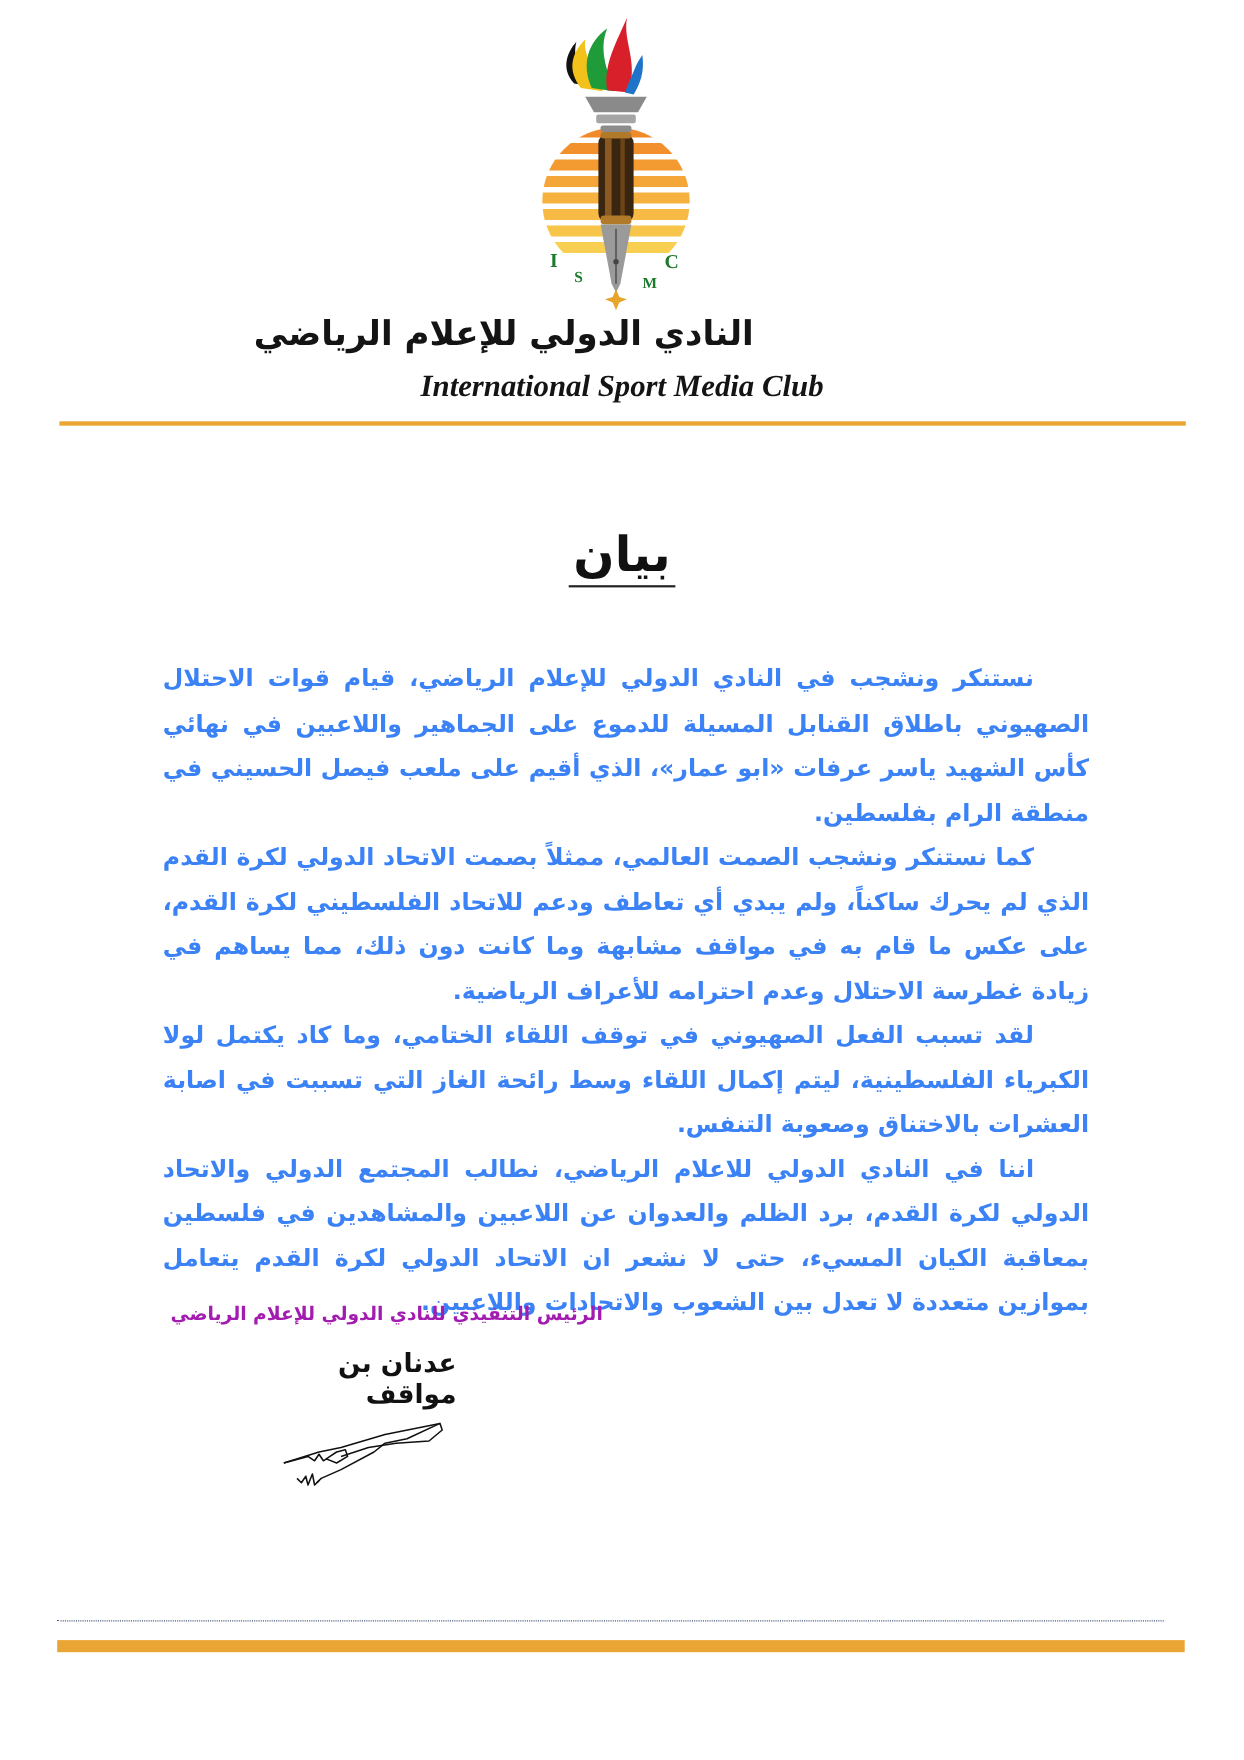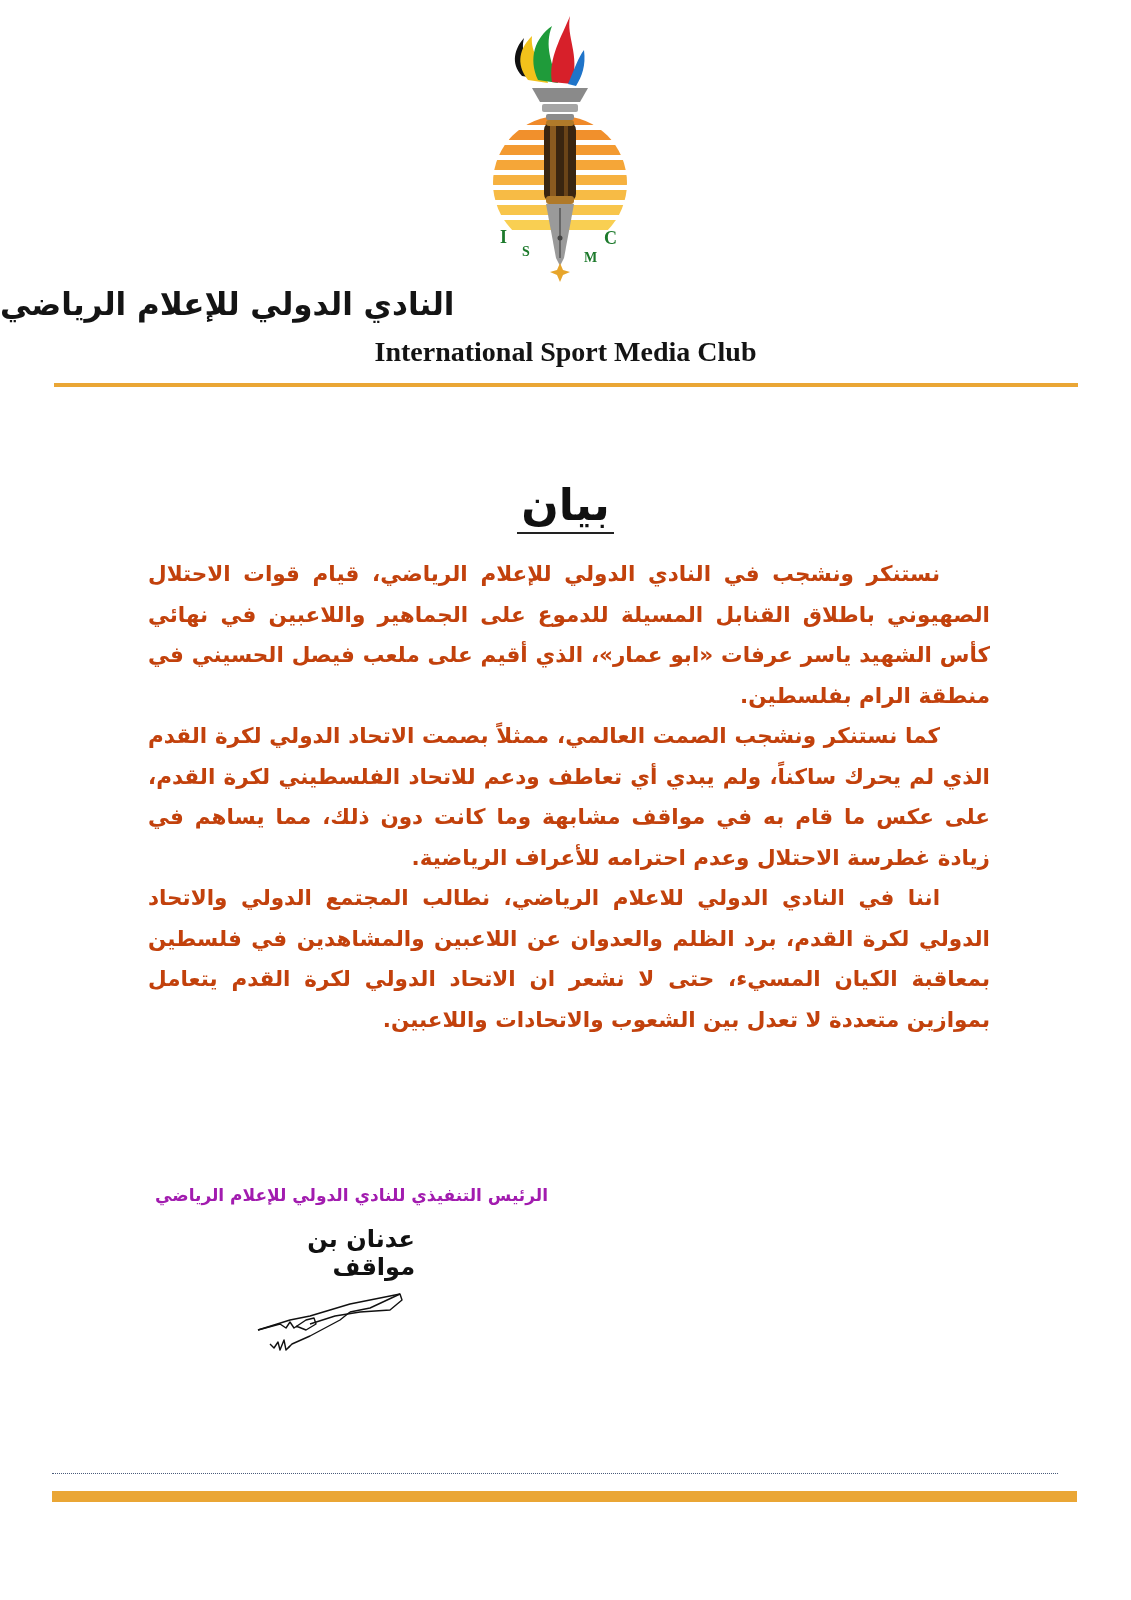--- a/index.html
+++ b/index.html
@@ -1,30 +1,30 @@
 <!DOCTYPE html>
 <html><head>
   <meta charset="utf-8">
   <style>
     html, body { margin: 0; padding: 0; background: #ffffff; }
     body { width: 1131px; height: 1600px; position: relative; overflow: hidden;
            font-family: "DejaVu Sans", sans-serif; color: #111; }
     .logo { position: absolute; left: 480px; top: 8px; width: 160px; height: 275px; }
-    .title-ar { position: absolute; left: 0; width: 916px; top: 286px; text-align: left;
+    .title-ar { position: absolute; left: 0; width: 916px; top: 286px; text-align: center;
                 direction: rtl; font-family: "DejaVu Sans", sans-serif; font-weight: bold;
                 font-size: 31px; letter-spacing: 0px; color: #141414; }
     .title-en { position: absolute; left: 0; width: 1131px; top: 336px; text-align: center;
-                font-family: "Liberation Serif", serif; font-weight: bold; font-size: 28px; color: #141414; }
+                font-family: "Liberation Serif", serif; font-weight: bold; font-size: 28px; color: #141414; font-style: italic; }
     .rule-top { position: absolute; left: 54px; top: 383px; width: 1024px; height: 4px; background: #eaa635; }
     .heading { position: absolute; left: 0; width: 1131px; top: 478px; text-align: center; }
     .heading span { display: inline-block; direction: rtl; font-family: "DejaVu Sans", sans-serif; font-weight: bold;
                     font-size: 44px; letter-spacing: 10px; border-bottom: 2px solid #222; padding: 0 4px 0 4px; line-height: 54px; }
-    .body-text { position: absolute; left: 148px; width: 842px; top: 554px; direction: rtl;
+    .body-text { position: absolute; left: 148px; width: 842px; top: 598px; direction: rtl;
                  text-align: justify; font-family: "DejaVu Sans", sans-serif; font-weight: bold;
-                 font-size: 21.5px; line-height: 40.5px; color: #c2410c; }
+                 font-size: 21.5px; line-height: 40.5px; color: #3b82f6; }
     .body-text p { margin: 0; text-indent: 50px; }
     .sig-title { position: absolute; left: 148px; width: 400px; top: 1185px; direction: rtl; text-align: right;
                  font-family: "DejaVu Sans", sans-serif; font-weight: bold; font-size: 17px; color: #a21caf; }
     .sig-name { position: absolute; left: 250px; width: 165px; top: 1225px; direction: rtl; text-align: right;
                 font-family: "DejaVu Sans", sans-serif; font-weight: bold; font-size: 24px; color: #111; }
     .signature { position: absolute; left: 250px; top: 1290px; width: 165px; height: 75px; }
     .rule-dotted { position: absolute; left: 52px; top: 1473px; width: 1006px; height: 0;
                    border-top: 1.5px dotted #4a5b7a; }
     .rule-bottom { position: absolute; left: 52px; top: 1491px; width: 1025px; height: 11px; background: #eaa635; }
   </style>
@@ -83,20 +83,21 @@
 <div class="title-en">International Sport Media Club</div>
 <div class="rule-top"></div>
 
 <div class="heading">
   <span>بيان</span>
 </div>
 
 <div class="body-text">
   <p>نستنكر ونشجب في النادي الدولي للإعلام الرياضي، قيام قوات الاحتلال الصهيوني باطلاق القنابل المسيلة للدموع على الجماهير واللاعبين في نهائي كأس الشهيد ياسر عرفات «ابو عمار»، الذي أقيم على ملعب فيصل الحسيني في منطقة الرام بفلسطين.</p>
   <p>كما نستنكر ونشجب الصمت العالمي، ممثلاً بصمت الاتحاد الدولي لكرة القدم الذي لم يحرك ساكناً، ولم يبدي أي تعاطف ودعم للاتحاد الفلسطيني لكرة القدم، على عكس ما قام به في مواقف مشابهة وما كانت دون ذلك، مما يساهم في زيادة غطرسة الاحتلال وعدم احترامه للأعراف الرياضية.</p>
+  <p>لقد تسبب الفعل الصهيوني في توقف اللقاء الختامي، وما كاد يكتمل لولا الكبرياء الفلسطينية، ليتم إكمال اللقاء وسط رائحة الغاز التي تسببت في اصابة العشرات بالاختناق وصعوبة التنفس.</p>
   <p>اننا في النادي الدولي للاعلام الرياضي، نطالب المجتمع الدولي والاتحاد الدولي لكرة القدم، برد الظلم والعدوان عن اللاعبين والمشاهدين في فلسطين بمعاقبة الكيان المسيء، حتى لا نشعر ان الاتحاد الدولي لكرة القدم يتعامل بموازين متعددة لا تعدل بين الشعوب والاتحادات واللاعبين.</p>
 </div>
 
 <div class="sig-title">الرئيس التنفيذي للنادي الدولي للإعلام الرياضي</div>
 <div class="sig-name">عدنان بن مواقف</div>
 
 <div class="signature">
   <svg width="165" height="75" viewBox="0 0 165 75" fill="none" stroke="#111" stroke-width="1.4" stroke-linejoin="round">
     <path d="M8 40 L40 30 L60 26 L100 14 L150 4 L152 10 L140 20 L110 22 L85 26 L60 34"></path>
     <path d="M8 40 L30 34 L36 38 L40 32 L44 38 L50 34 L56 30 L64 28 L66 34 L56 40 L46 36"></path>

